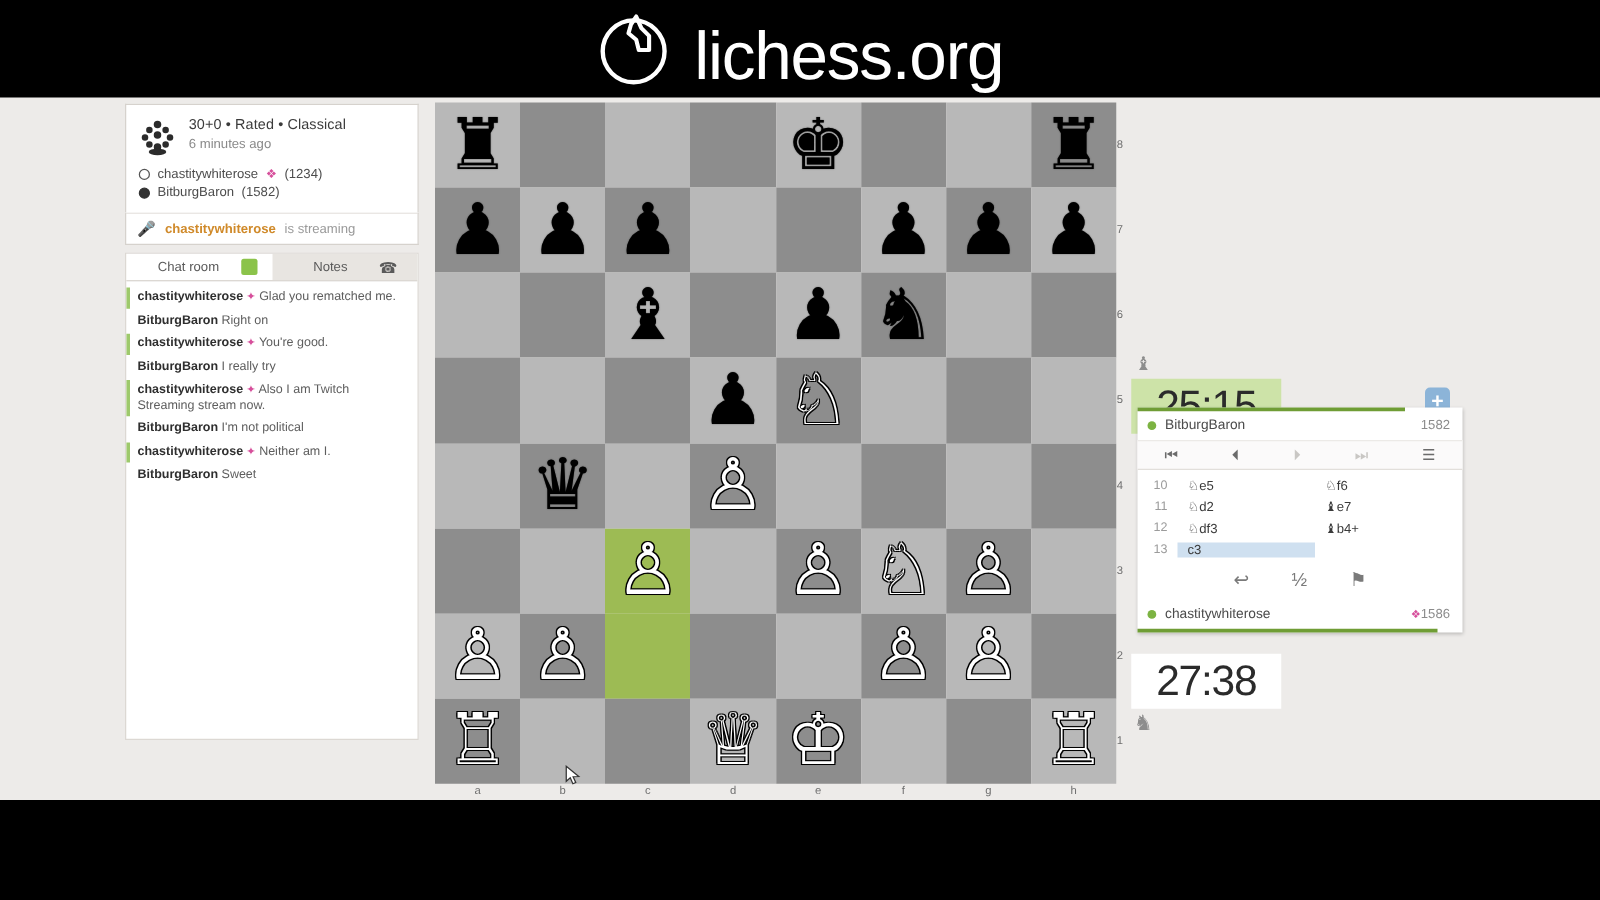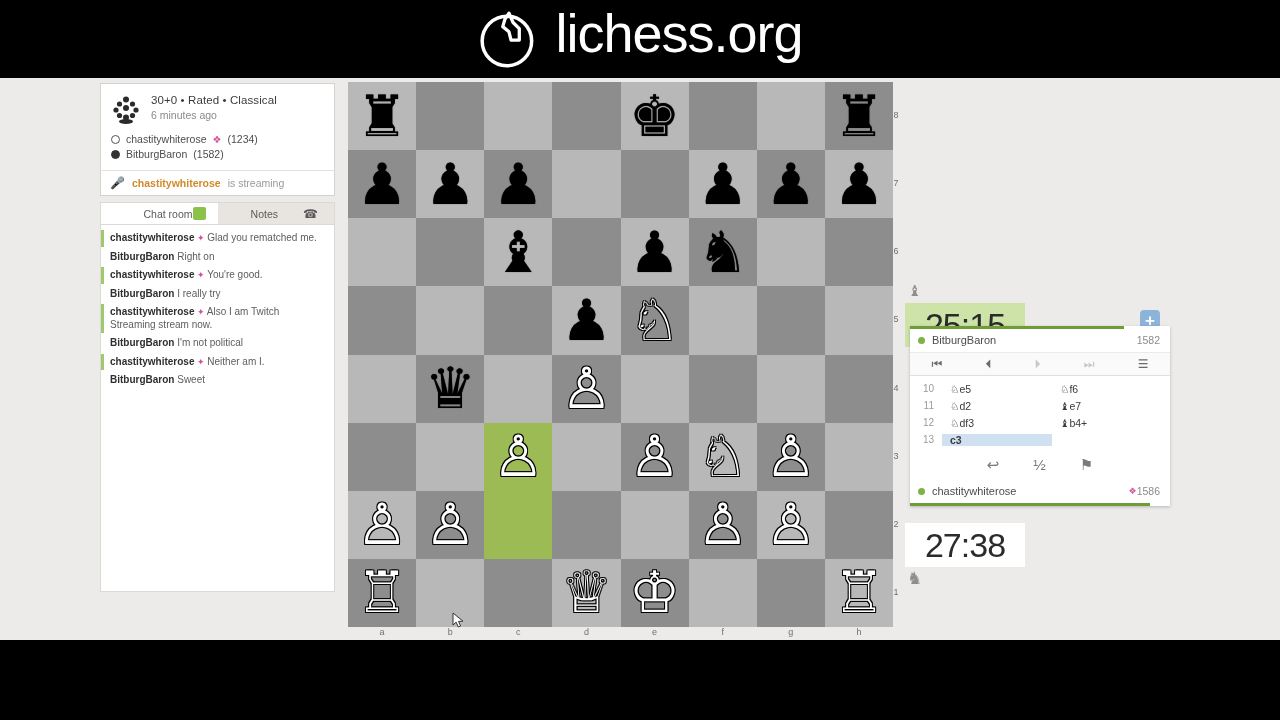--- a/index.html
+++ b/index.html
@@ -9,21 +9,21 @@
     font-family: "Liberation Sans", sans-serif;
     overflow: hidden;
   }
   #root { position: relative; width: 1280px; height: 720px; background:#000; }
 
   
   .banner {
     position:absolute; left:0; top:0; width:1280px; height:78px;
     background:#000; display:flex; align-items:center; justify-content:center;
   }
-  .banner-inner { display:flex; align-items:flex-start; gap:12px; }
+  .banner-inner { display:flex; align-items:flex-end; gap:12px; }
   .logo-mark { width:66px; height:66px; }
   .banner-title {
     color:#fff; font-size:54px; letter-spacing:-1px; line-height:1;
     font-family:"Liberation Sans", sans-serif; font-weight:400;
   }
 
   
   .page {
     position:absolute; left:0; top:78px; width:1280px; height:562px;
     background:#edebe9;
@@ -64,21 +64,21 @@
     margin-top:6px; background:#fff; border:1px solid #dcd8d3;
     height:390px; position:relative; overflow:hidden;
   }
   .chat-tabs { display:flex; height:22px; border-bottom:1px solid #dcd8d3; background:#e8e5e1; }
   .chat-tab {
     flex:1; display:flex; align-items:center; justify-content:center;
     font-size:10.5px; color:#5a5a5a; position:relative; gap:0;
   }
   .chat-tab.active { background:#fff; }
   .tab-label-wrap { display:flex; align-items:center; width:100%; padding:0 8px; }
-  .tab-left { text-align:right; flex:1; }
+  .tab-left { text-align:center; flex:1; }
   .chip { width:13px; height:13px; background:#8bc34a; border-radius:2px; margin-right:4px; }
   .phone-ico { margin-left:auto; padding-right:8px; color:#5a5a5a; font-size:12px; }
 
   .chat-lines { padding:4px 0 0 0; }
   .chat-line {
     font-size:10px; line-height:1.25; color:#3d3d3d;
     padding:3px 8px 3px 9px; position:relative;
   }
   .chat-line.left-accent::before {
     content:""; position:absolute; left:0; top:1px; bottom:1px; width:3px; background:#9ec96c;
@@ -157,21 +157,21 @@
     height:24px; border-top:1px solid #eceae7; border-bottom:1px solid #e2dfdb;
     background:#fbfafa;
   }
   .nav-btn { font-size:12px; color:#6b6b6b; line-height:1; }
   .nav-btn.dim { color:#c9c7c4; }
 
   .moves { padding:4px 0 2px 0; }
   .mv-row { display:flex; align-items:center; height:17px; font-size:10.5px; }
   .mv-num { width:32px; text-align:right; padding-right:8px; color:#9b9b9b; font-size:10px; }
   .mv-w, .mv-b { width:110px; padding-left:8px; color:#3a3a3a; }
-  .mv-w.sel { background:#cfe0f0; font-weight:700; }
+  .mv-w.sel { background:#cfe0f0; font-weight:400; }
 
   .act-row {
     display:flex; align-items:center; justify-content:center; gap:34px;
     height:30px; padding-top:4px; padding-bottom:6px;
   }
   .act { font-size:15px; color:#7a7a7a; line-height:1; }
 </style>
 </head>
 <body>
 

